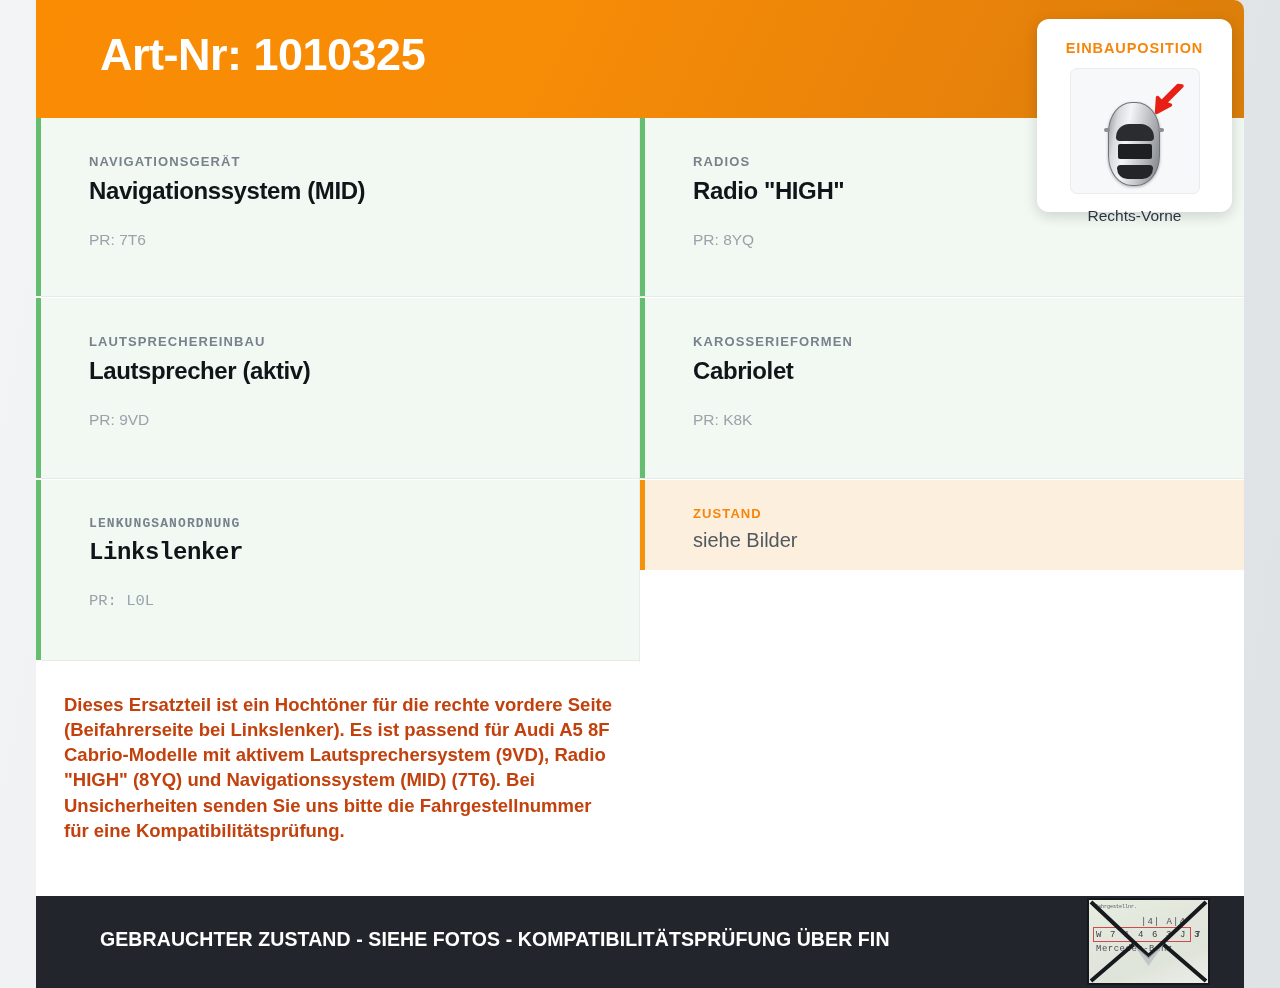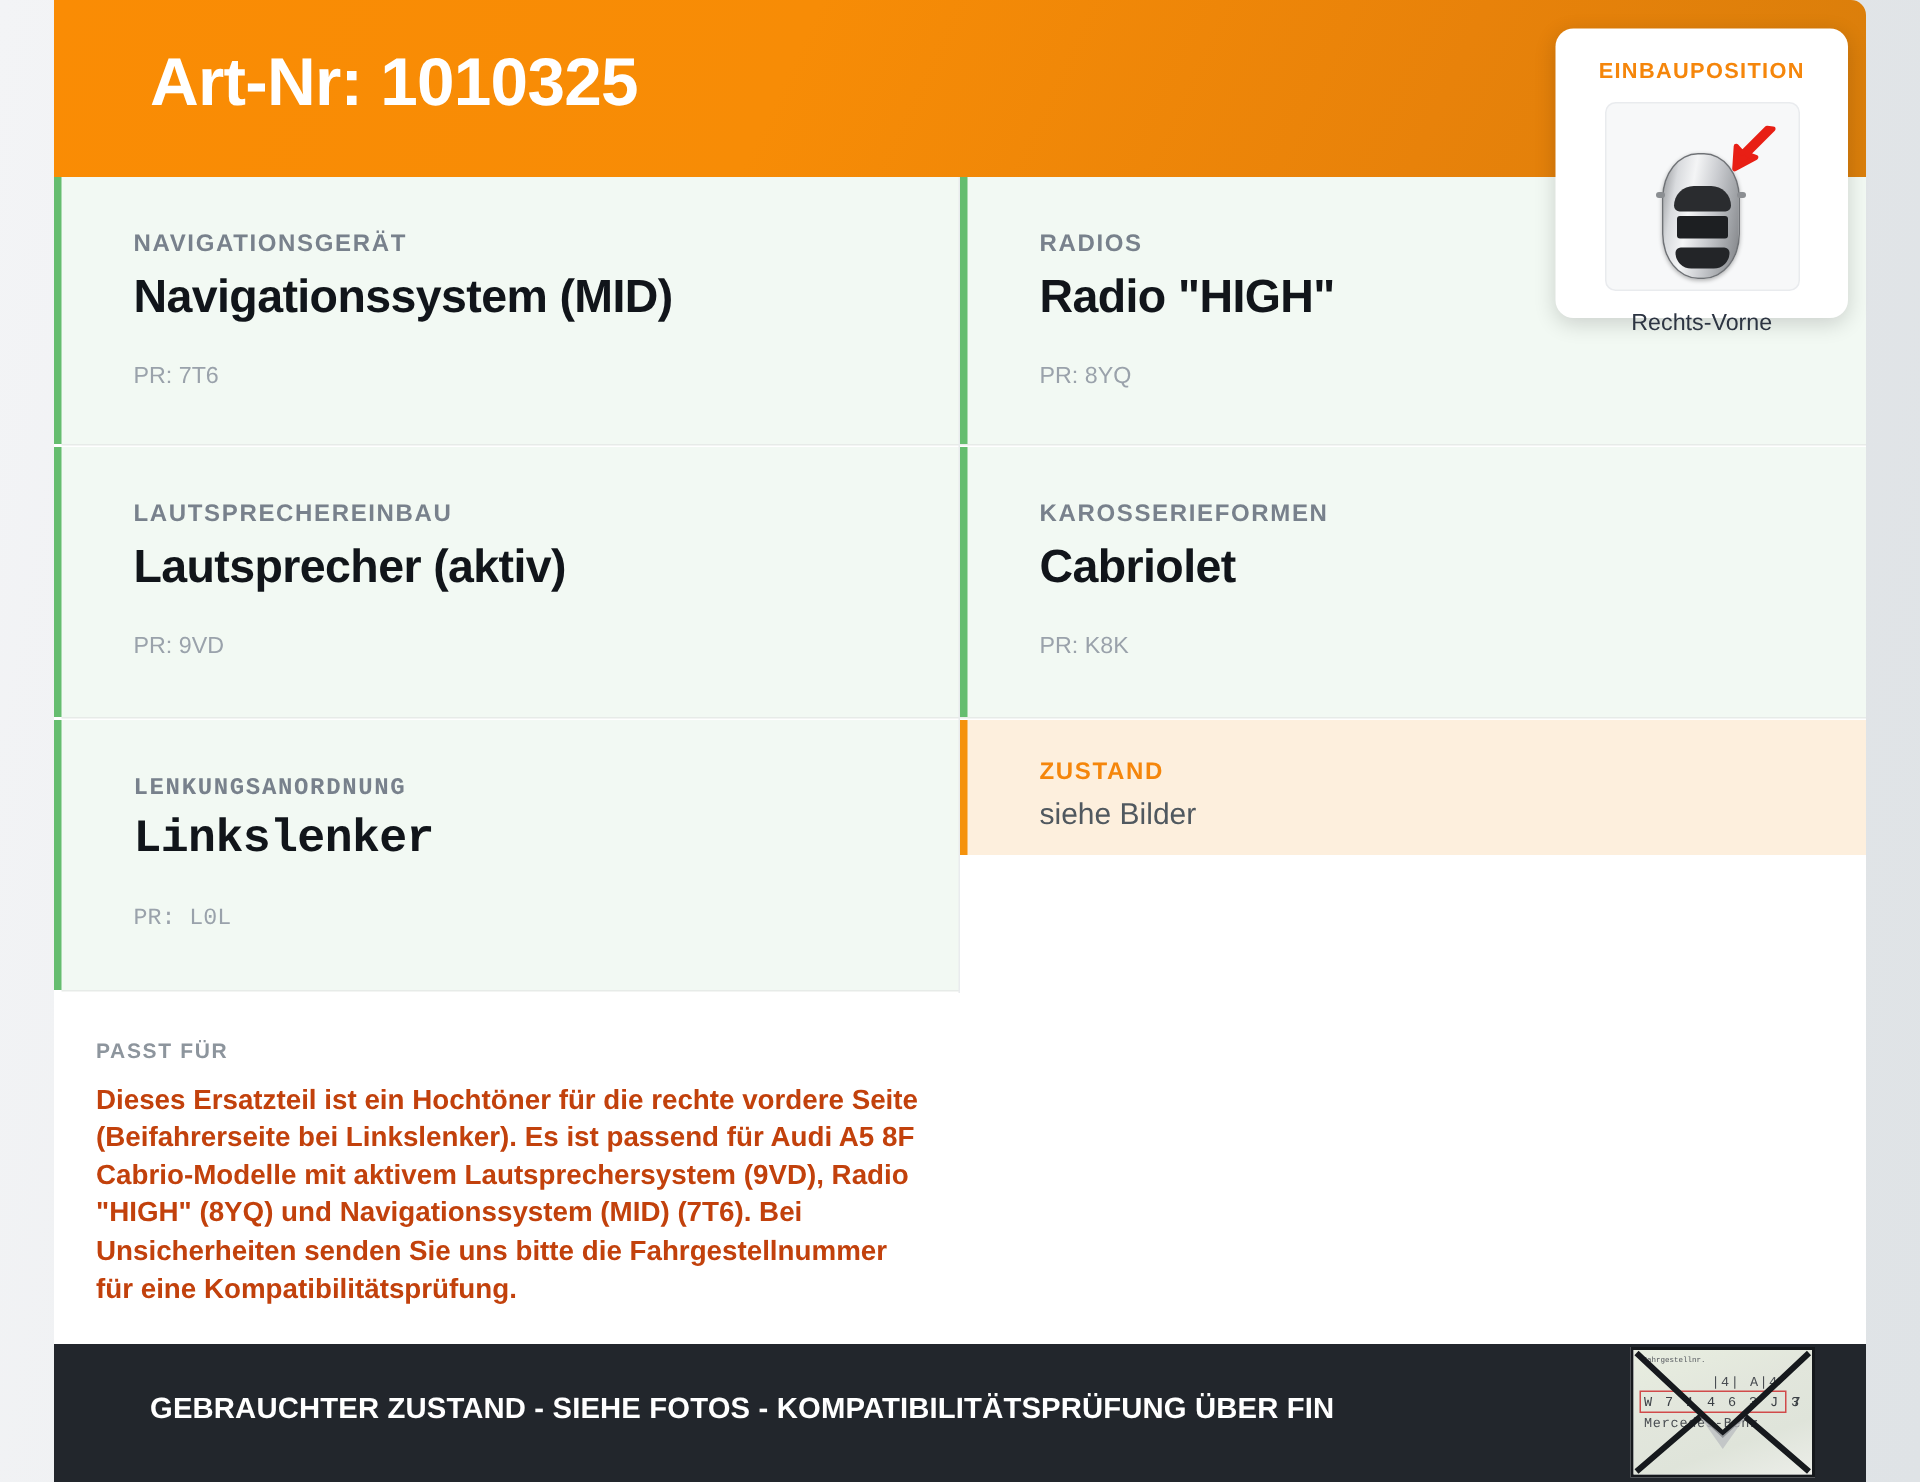--- a/index.html
+++ b/index.html
@@ -94,30 +94,30 @@
   .cell {
     position: absolute;
     background: #f2f9f3;
     border-left: 5px solid #65bd6f;
     padding: 36px 0 0 48px;
   }
   .cell.plain { background: #ffffff; border-left: none; }
   .cell.warn  { background: #fdefdd; border-left: 5px solid #f5920c; }
 
   .cell-label {
-    font-size: 16px;
+    font-size: 13px;
     font-weight: bold;
     color: #78818c;
     letter-spacing: 1.1px;
     margin-bottom: 8px;
   }
   .cell.warn .cell-label { color: #f5860b; }
 
   .cell-value {
-    font-size: 31px;
+    font-size: 24px;
     font-weight: bold;
     color: #11151a;
     letter-spacing: -0.4px;
     white-space: nowrap;
   }
   .cell.warn .cell-value {
     font-size: 20px;
     font-weight: normal;
     color: #50585f;
     letter-spacing: 0;
@@ -346,21 +346,20 @@
     </div>
 
     <div class="cell plain" id="c-fill"></div>
 
     <div class="hsep" id="sep-1"></div>
     <div class="hsep" id="sep-2"></div>
     <div class="hsep" id="sep-3"></div>
     <div class="vsep" id="vsep-main"></div>
 
     <div id="desc">
-      <div id="desc-label">PASST FÜR</div>
       <div id="desc-text">Dieses Ersatzteil ist ein Hochtöner für die rechte vordere Seite (Beifahrerseite bei Linkslenker). Es ist passend für Audi A5 8F Cabrio-Modelle mit aktivem Lautsprechersystem (9VD), Radio "HIGH" (8YQ) und Navigationssystem (MID) (7T6). Bei Unsicherheiten senden Sie uns bitte die Fahrgestellnummer für eine Kompatibilitätsprüfung.</div>
     </div>
   </div>
 
   <div id="footer">
     <div id="footer-text">GEBRAUCHTER ZUSTAND - SIEHE FOTOS - KOMPATIBILITÄTSPRÜFUNG ÜBER FIN</div>
 
     <div id="footer-thumb">
       <div class="doc-bg"></div>
       <div class="doc-line doc-l1">Fahrgestellnr.</div>

